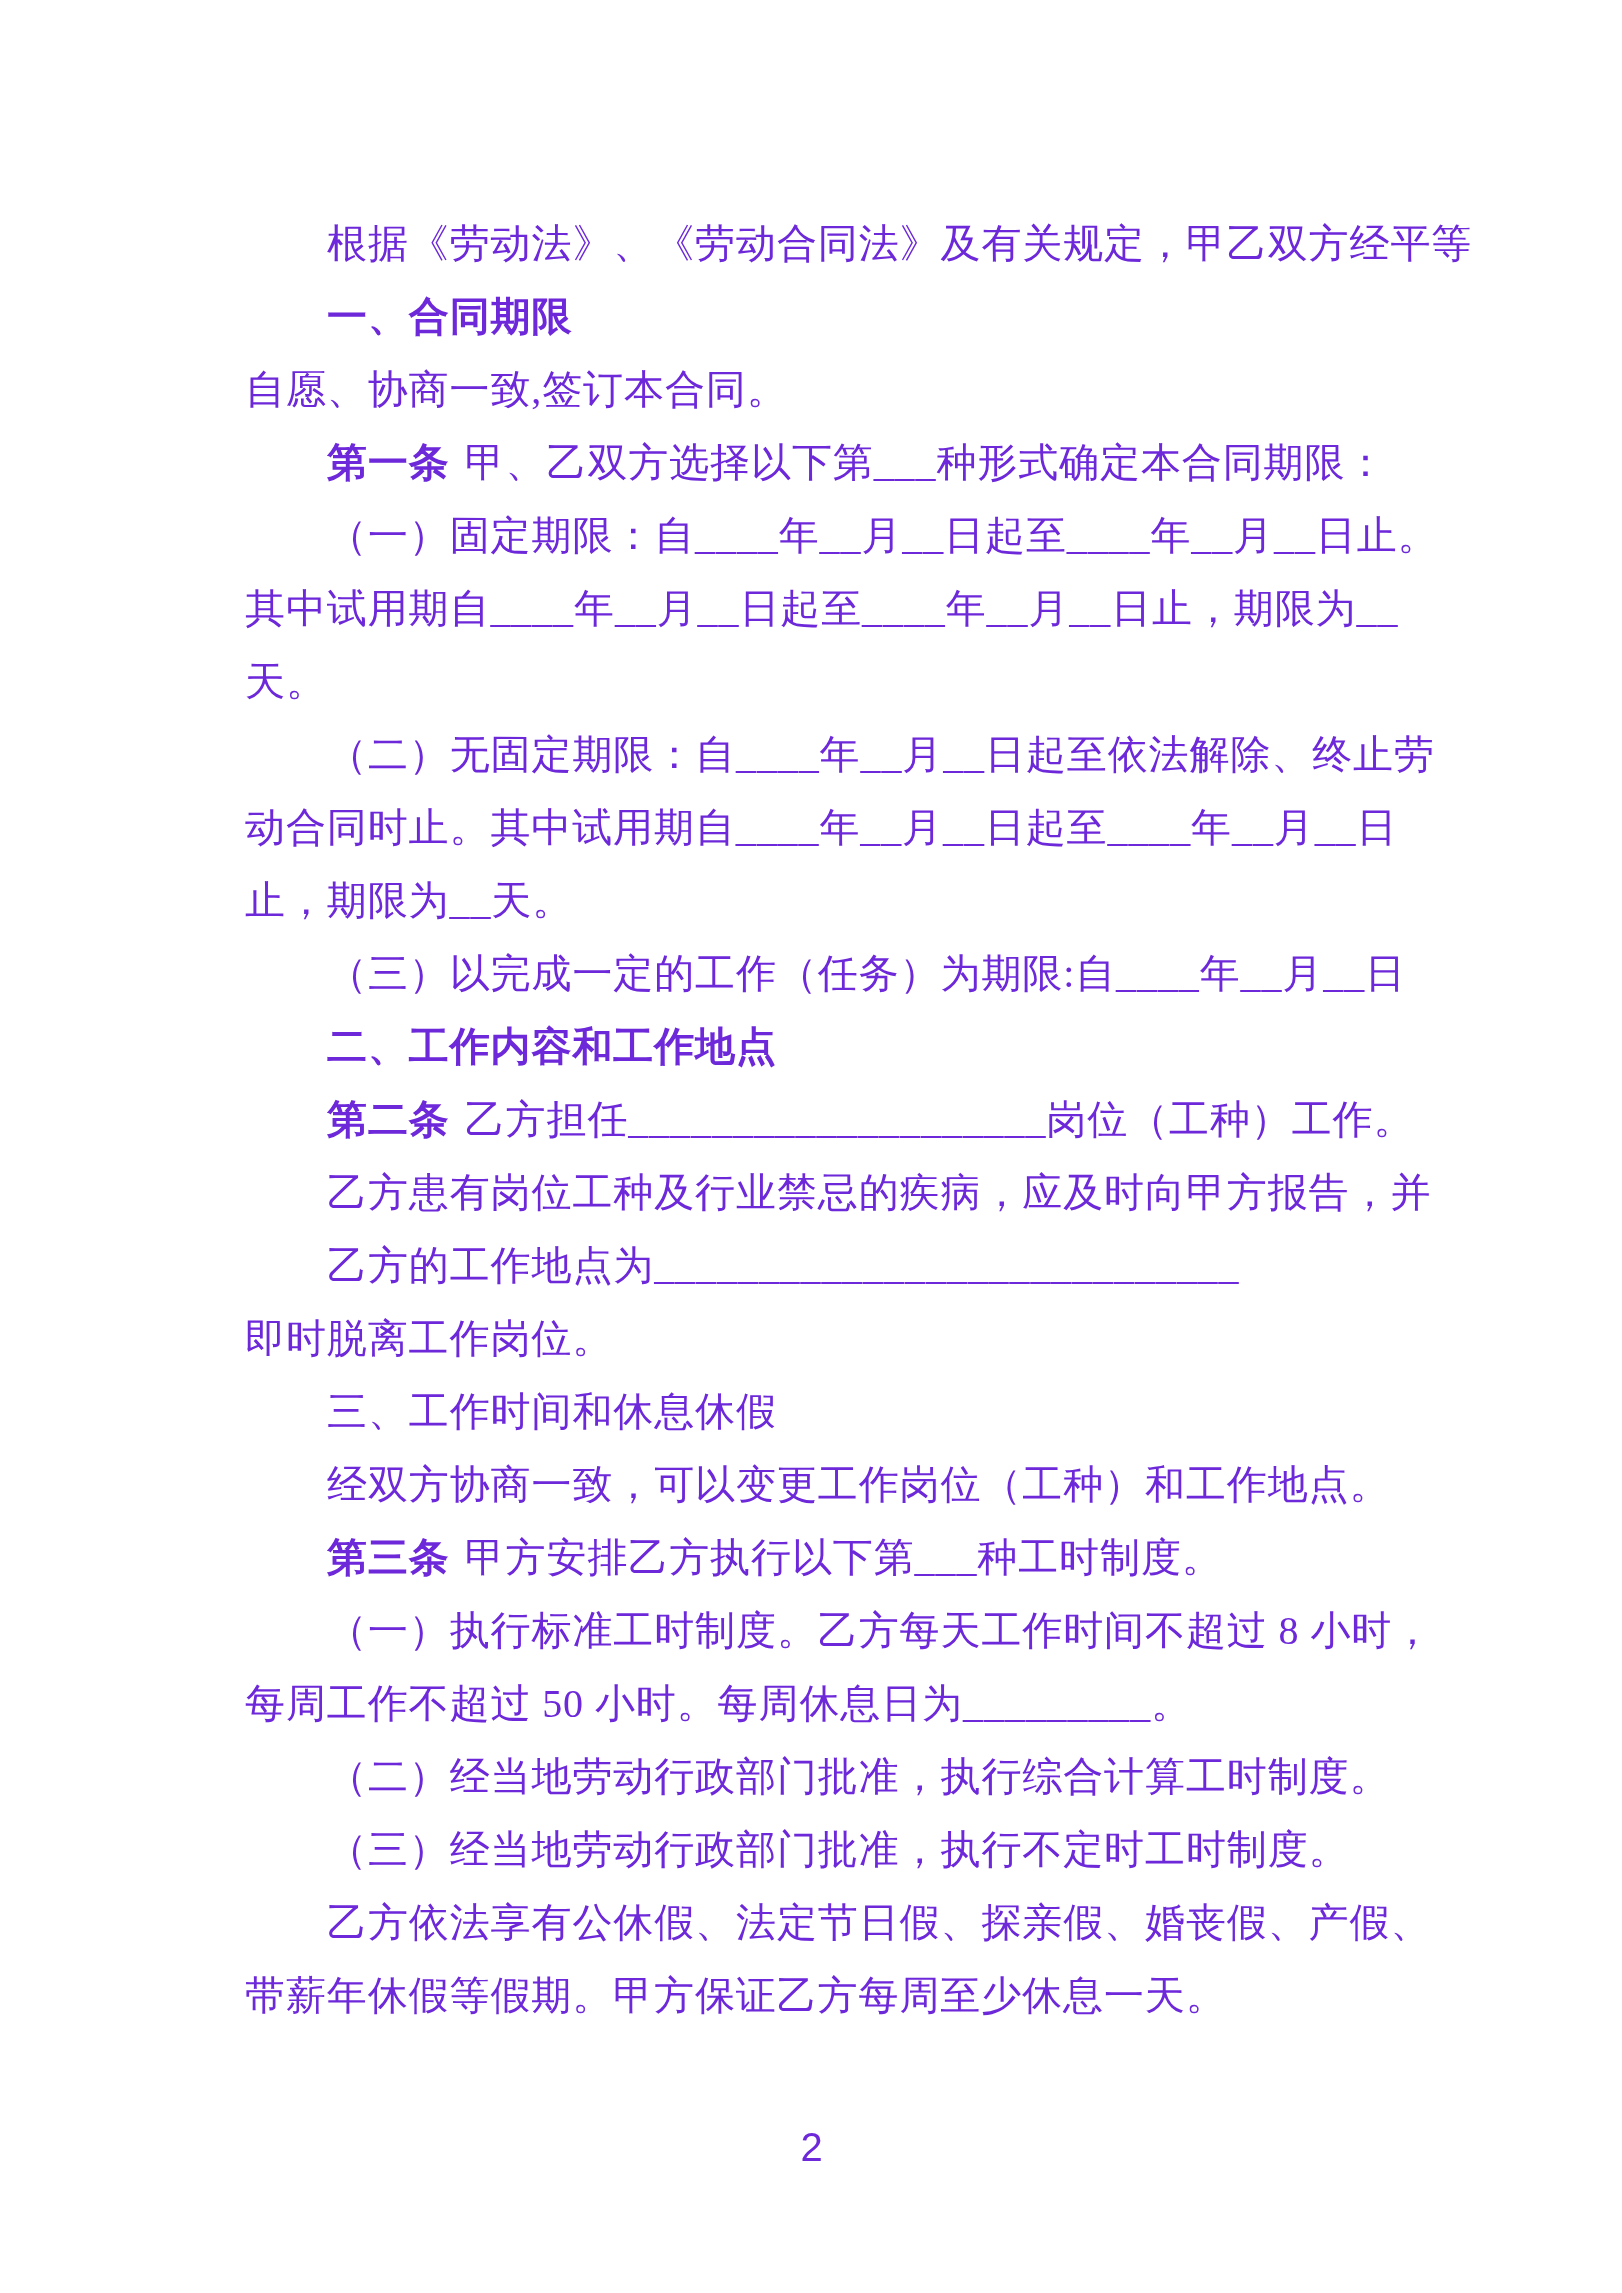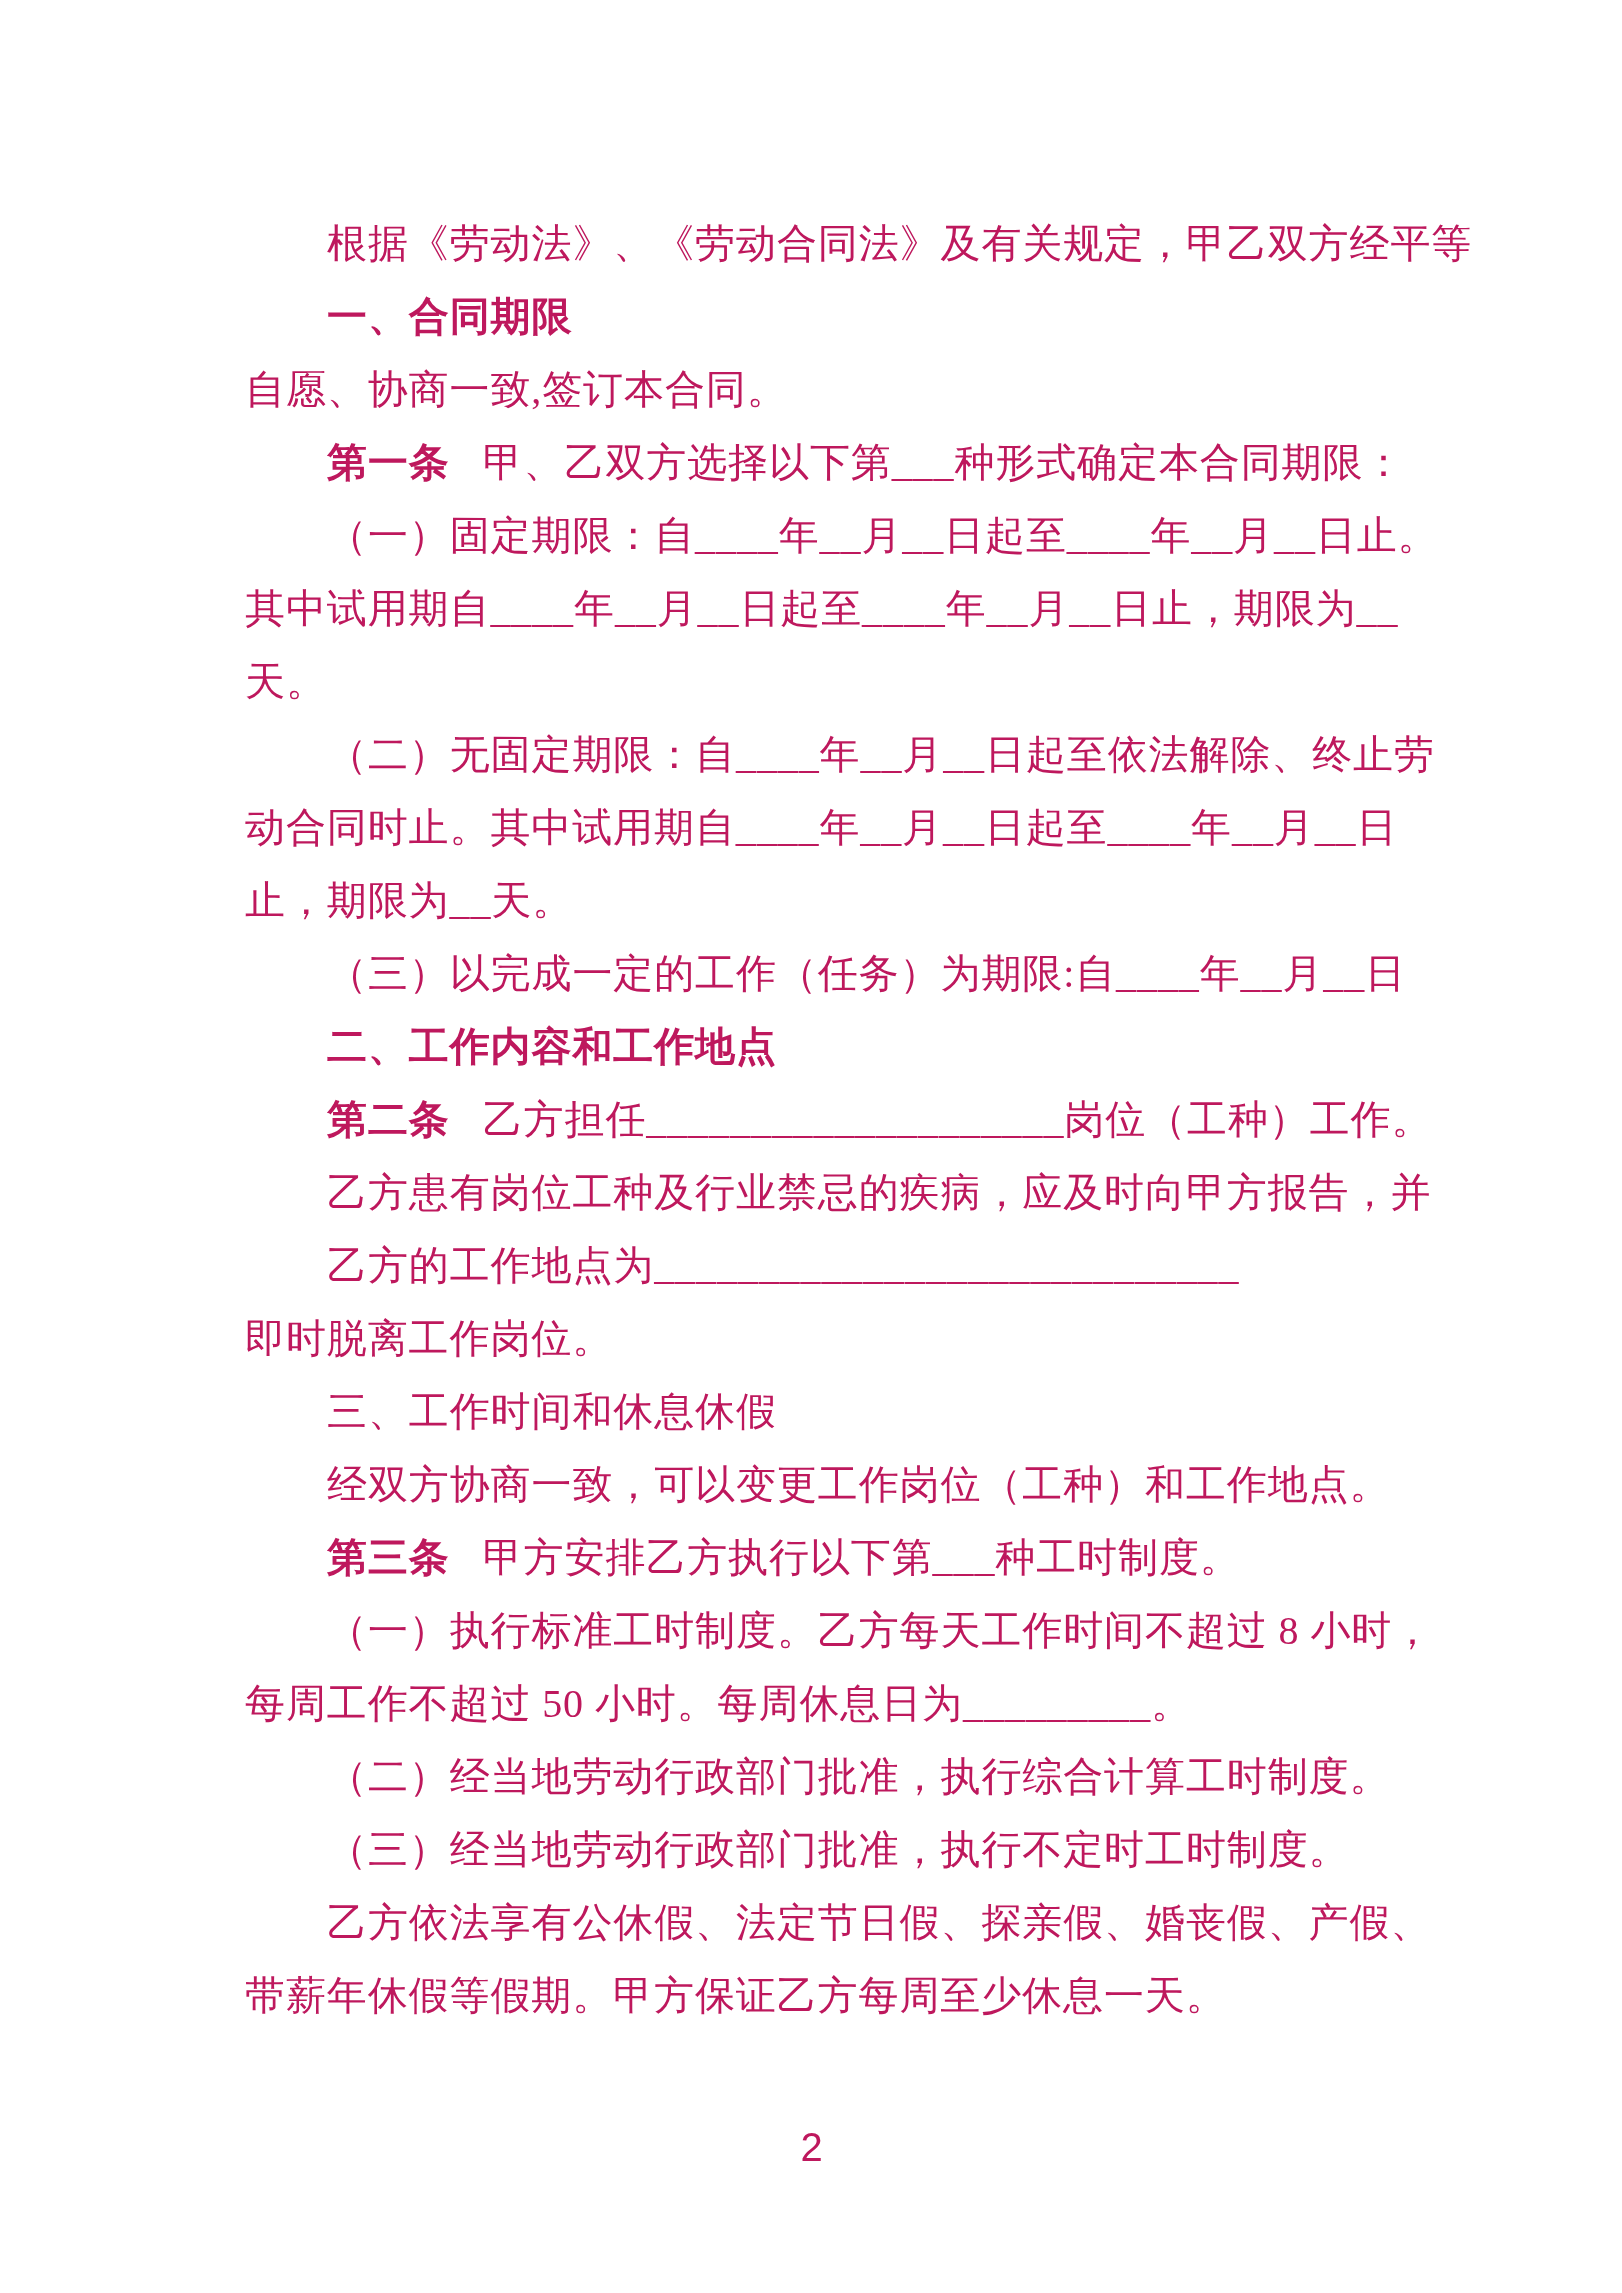--- a/index.html
+++ b/index.html
@@ -5,21 +5,21 @@
   html, body {
     margin: 0;
     padding: 0;
     background: #ffffff;
   }
   .page {
     position: relative;
     width: 1623px;
     height: 2294px;
     background: #ffffff;
-    color: #be185d;
+    color: #6d28d9;
     font-family: "Liberation Serif", "DejaVu Serif", serif;
     overflow: hidden;
   }
   .content {
     position: absolute;
     left: 245px;
     top: 207px;
     width: 1138px;
   }
   .line {
@@ -29,21 +29,21 @@
     white-space: pre;
     letter-spacing: 0.9px;
   }
   .line.indent {
     padding-left: 82px;
   }
   .seg.bold {
     font-weight: bold;
   }
   .seg.gap-after {
-    margin-right: 33px;
+    margin-right: 15px;
   }
   .page-number {
     position: absolute;
     top: 2122px;
     left: 0;
     width: 100%;
     text-align: center;
     font-size: 40px;
     line-height: 51px;
     font-family: "Liberation Sans", "DejaVu Sans", sans-serif;

